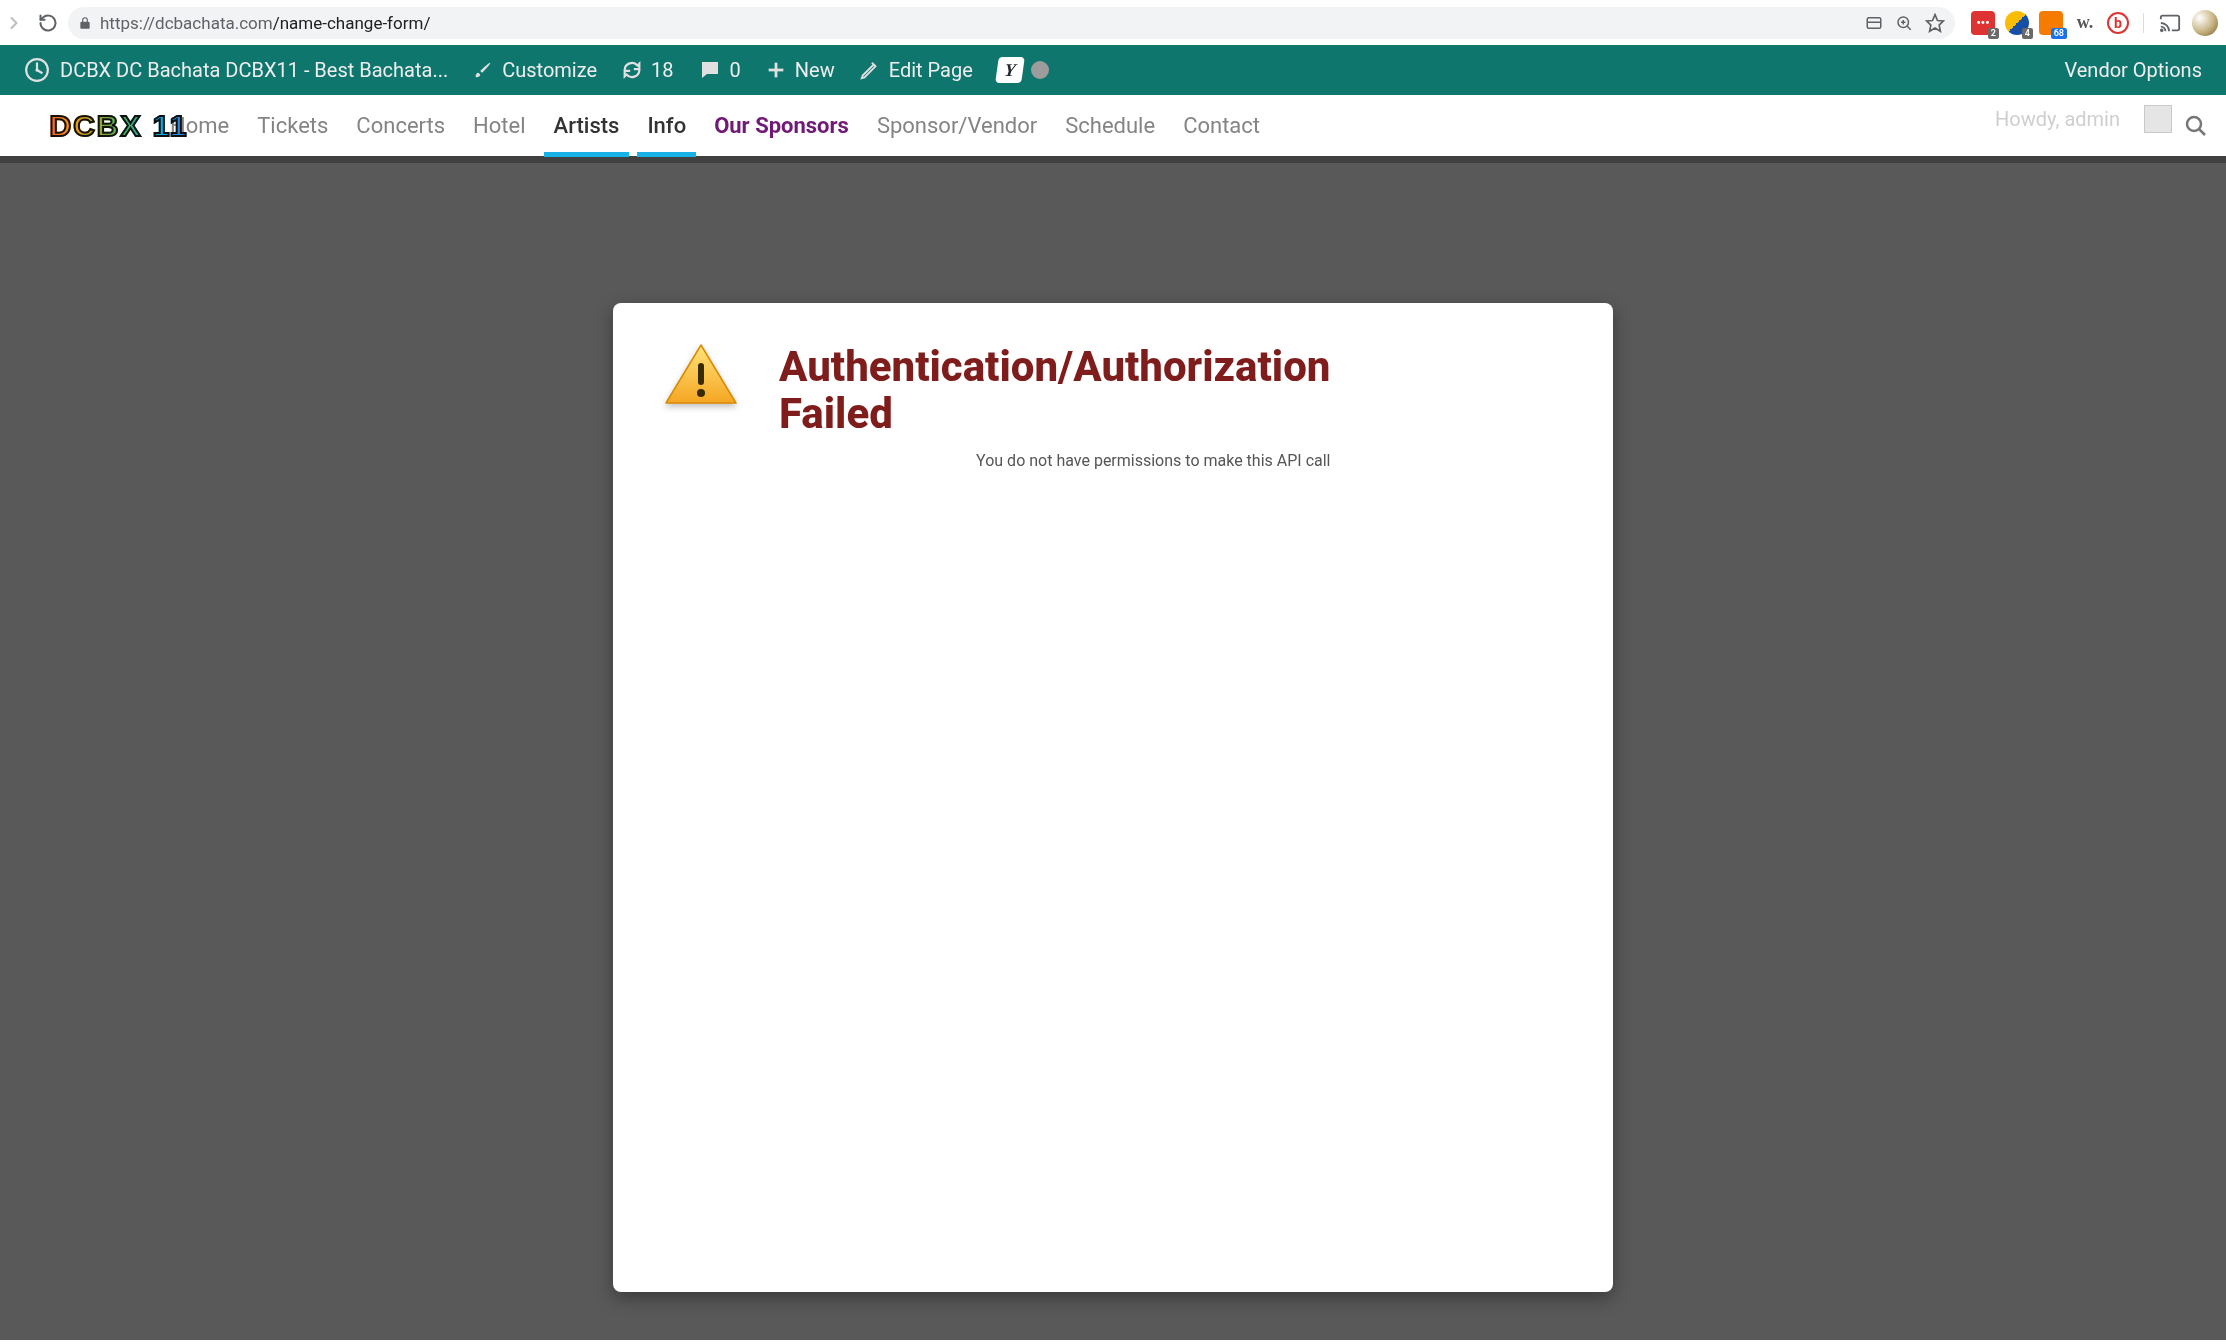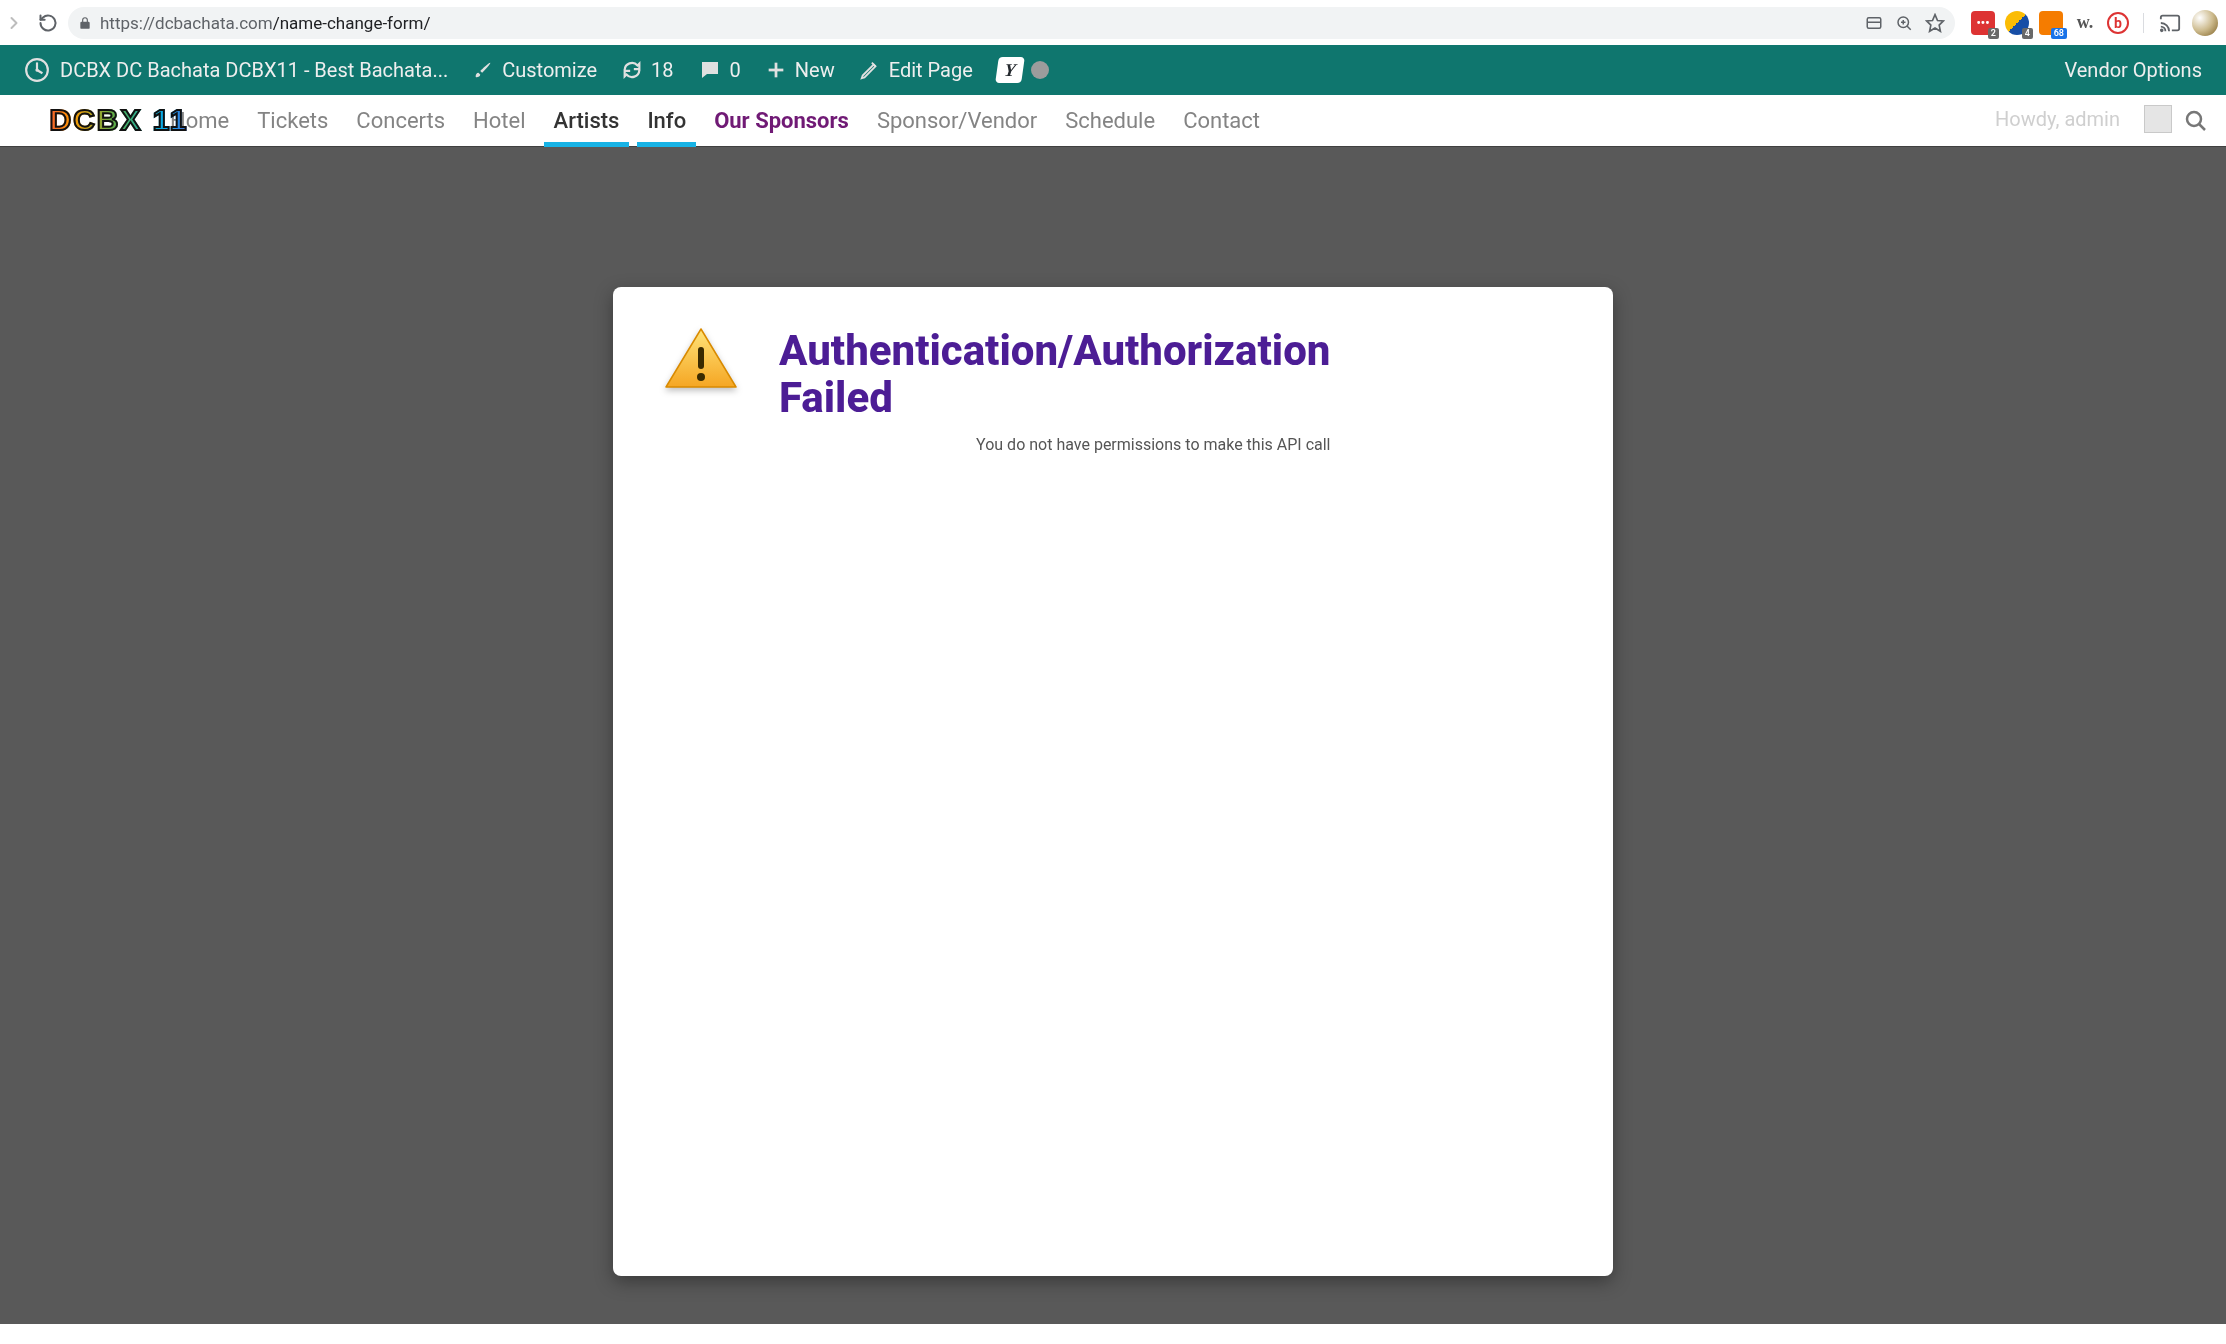--- a/index.html
+++ b/index.html
@@ -85,23 +85,23 @@
     }
     .dot18 { width:18px;height:18px;border-radius:50%;background:#9c9c9c;}
     .site-title-wrap{
       display:flex;align-items:center;gap:10px;max-width:440px;
       overflow:hidden;white-space:nowrap;text-overflow:ellipsis;
     }
     .site-title {overflow:hidden;text-overflow:ellipsis;}
 
     
     .site-header {
-      height: 52px;
-      border-bottom: 1px solid #404040;
-      display:flex; align-items:flex-start;
+      height: 68px;
+      border-bottom: 7px solid #404040;
+      display:flex; align-items:center;
       padding: 0 24px;
       position:relative;
       background:#fff;
     }
     .logo {
       width: 190px; height: 50px;
       display:flex;align-items:center;justify-content:center;
       font-weight:900; font-size:30px; letter-spacing:2px;
       font-family:"Arial Black", Impact, sans-serif;
       -webkit-text-stroke:2px #111;
@@ -147,21 +147,21 @@
       border-radius:8px;
       box-shadow:0 6px 18px rgba(0,0,0,0.35);
       padding:40px 48px 44px;
       display:flex; gap:38px; align-items:flex-start;
     }
     .warn-wrap{ width:80px; display:flex; justify-content:center;}
     .warn{
       width:74px;height:64px;position:relative;filter:drop-shadow(0 3px 3px rgba(0,0,0,0.25));
     }
     .err-text h1{
-      font-size:42px; font-weight:800; color:#4c1d95; line-height:1.12;
+      font-size:42px; font-weight:800; color:#7f1d1d; line-height:1.12;
     }
     .err-text p{
       margin-top:14px; font-size:16px; color:#555;text-align:right;
     }
 
     svg { display:block; }
 
     
     .main-nav { padding-left: 0; }
     .main-nav .nav-item:nth-child(5),

